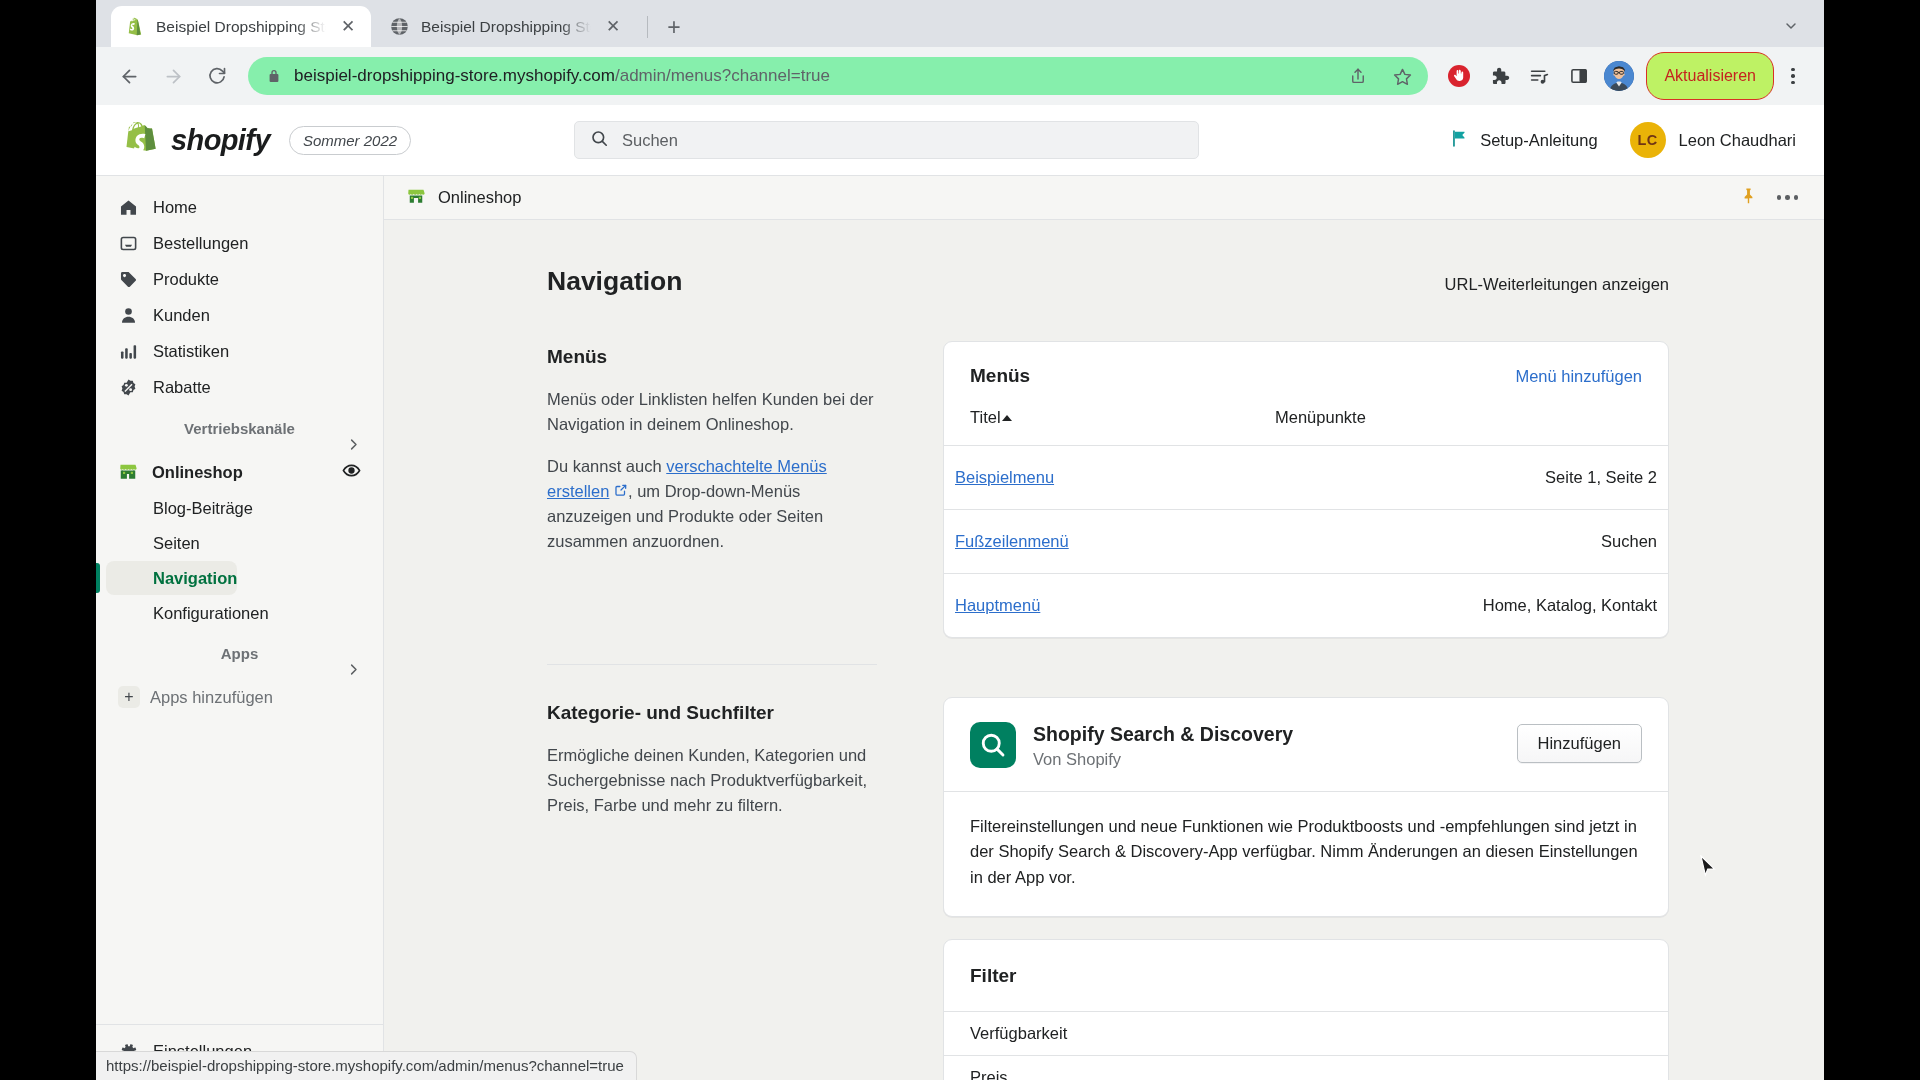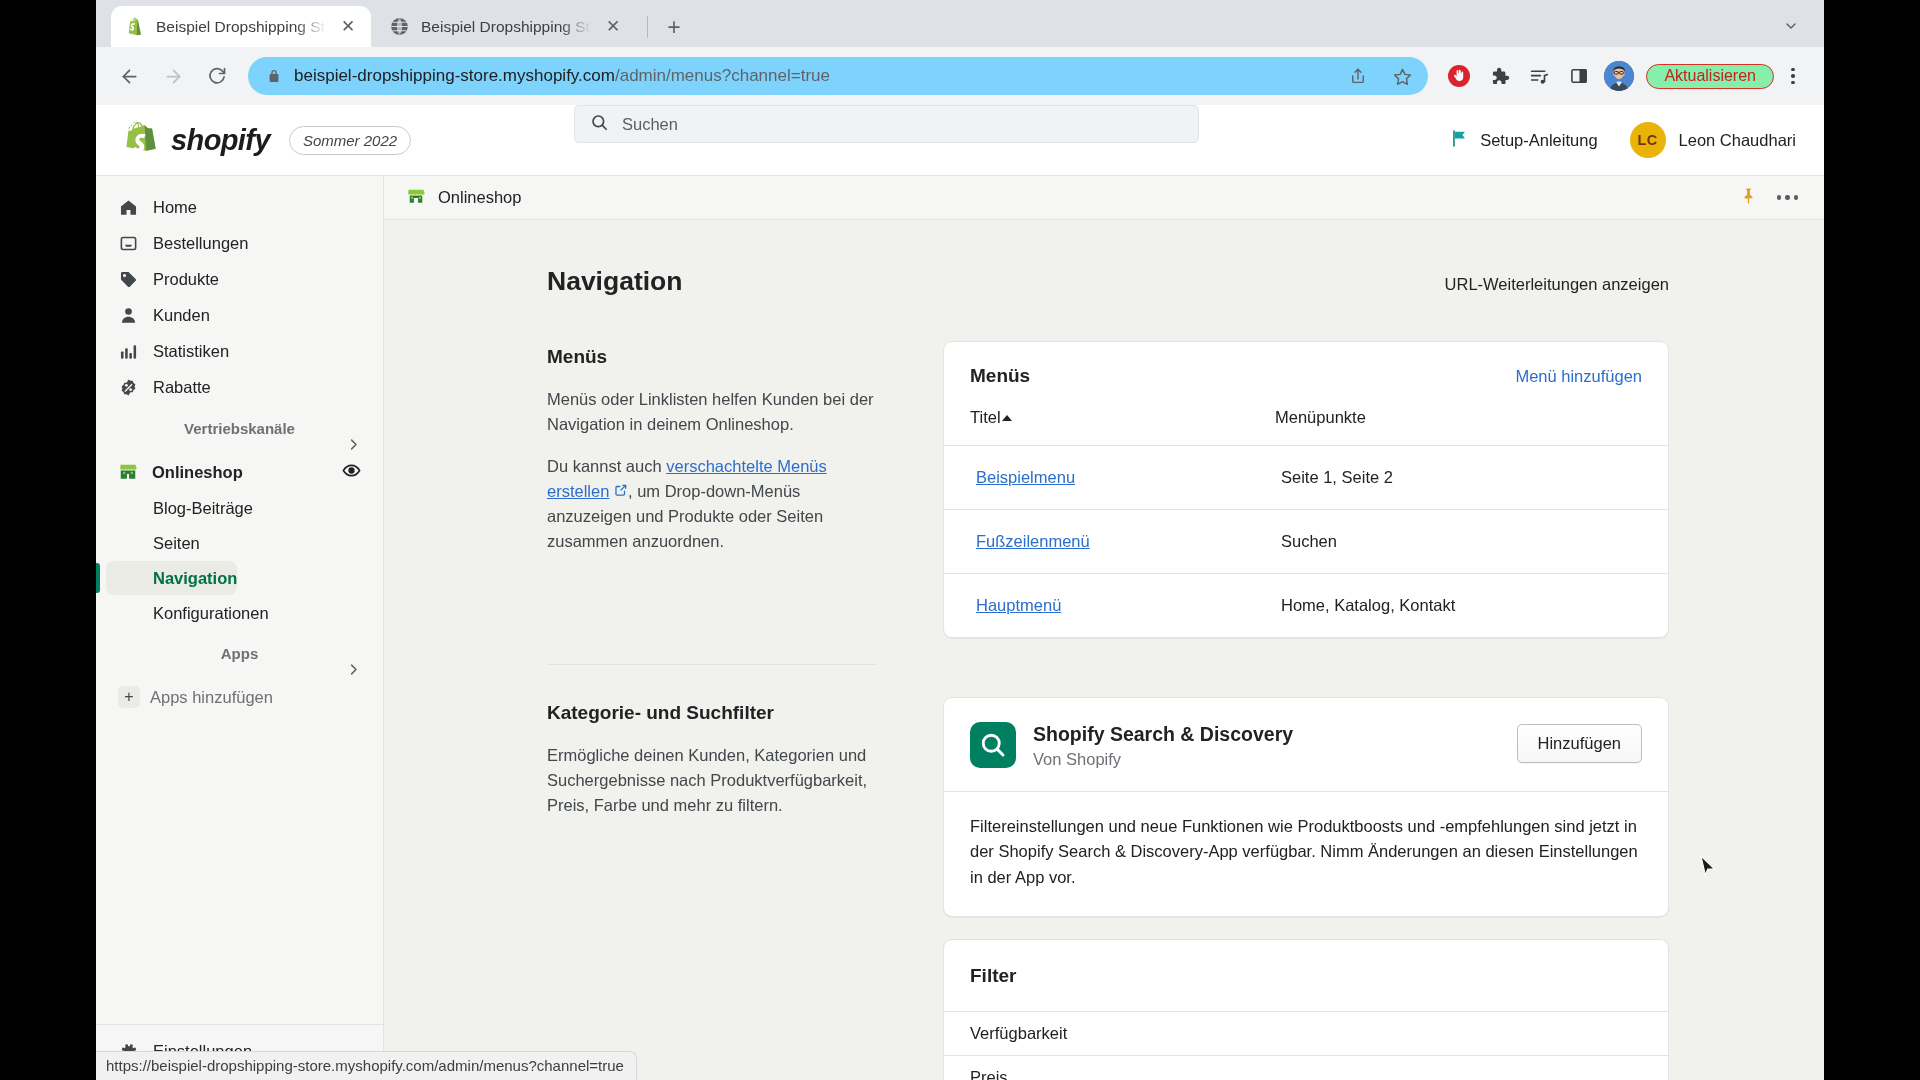--- a/index.html
+++ b/index.html
@@ -68,21 +68,21 @@
     padding: 0 14px;
   }
   .nav-btn {
     width: 38px; height: 38px; margin-right: 6px;
     display: flex; align-items: center; justify-content: center;
     color: #5f6368; border-radius: 50%;
   }
   .nav-btn.disabled { color: #bdc1c6; }
   .omnibox {
     flex: 1; height: 38px; margin: 0 10px 0 6px;
-    background: #7dd3fc; border-radius: 19px;
+    background: #86efac; border-radius: 19px;
     display: flex; align-items: center; gap: 12px;
     padding: 0 10px 0 18px;
   }
   .omnibox-lock { width: 16px; height: 16px; flex: 0 0 16px; }
   .omnibox-url {
     flex: 1; font-size: 17px; color: #202124; white-space: nowrap; overflow: hidden;
   }
   .omnibox-url .dim { color: #5f6368; }
   .omni-icon {
     width: 32px; height: 32px; flex: 0 0 32px;
@@ -92,43 +92,43 @@
   .tb-icon {
     width: 38px; height: 38px; flex: 0 0 38px; margin-left: 2px;
     display: flex; align-items: center; justify-content: center;
     color: #3c4043;
   }
   .avatar-browser {
     width: 30px; height: 30px; border-radius: 50%; margin: 0 8px 0 6px;
     background: #2b5fa8; overflow: hidden; position: relative; flex: 0 0 30px;
   }
   .update-btn {
-    height: 25px; padding: 4px 17px; margin-left: 4px;
+    height: 48px; padding: 4px 17px; margin-left: 4px;
     border: 1px solid #d93025; border-radius: 18px;
-    background: #86efac; color: #c5221f; font-size: 16px;
+    background: #bef264; color: #c5221f; font-size: 16px;
     display: flex; align-items: center; white-space: nowrap;
   }
   .kebab {
     width: 34px; height: 36px; flex: 0 0 34px; margin-left: 2px;
     display: flex; flex-direction: column; align-items: center;
     justify-content: center; gap: 3px;
   }
   .kebab i { width: 3.5px; height: 3.5px; border-radius: 50%; background: #3c4043; display: block; }
 
   
   .viewport {
     position: absolute; left: 0; top: 105px;
     width: 1728px; height: 975px;
     background: #f6f6f4; overflow: hidden;
   }
 
   
   .sh-top {
     height: 71px; background: #ffffff;
-    display: flex; padding: 0 28px 0 28px;
+    display: flex; align-items: center; padding: 0 28px 0 28px;
     border-bottom: 1px solid #e1e3e5;
   }
   .sh-logo { display: flex; align-items: center; gap: 13px; width: 400px; }
   .sh-bag { width: 34px; height: 36px; }
   .sh-wordmark { font-size: 29px; font-weight: bold; font-style: italic; color: #1a1c1d; letter-spacing: -0.6px; }
   .sh-badge {
     border: 1px solid #c9cccf; border-radius: 16px;
     padding: 5px 13px; font-size: 15px; font-style: italic; color: #42474c;
     white-space: nowrap; margin-left: 6px;
   }
@@ -238,22 +238,22 @@
     display: flex; align-items: center; padding: 23px 26px 21px 26px;
   }
   .card-title { font-size: 19px; font-weight: bold; color: #202223; }
   .card-action { margin-left: auto; font-size: 16.5px; color: #2c6ecb; }
 
   .tbl-head {
     display: flex; padding: 0 26px 18px 26px; font-size: 16.5px; color: #202223;
   }
   .tbl-col-title { width: 305px; display: flex; align-items: center; gap: 1px; }
   .tbl-row {
-    display: flex; padding: 22px 32px; border-top: 1px solid #e1e3e5;
-    font-size: 16.5px; color: #202223;
+    display: flex; padding: 22px 11px; border-top: 1px solid #e1e3e5;
+    font-size: 16.5px; color: #202223; justify-content: space-between;
   }
   .tbl-row .c1 { width: 305px; }
   .tbl-row .c1 a { color: #2c6ecb; text-decoration: underline; }
   .sort-caret { width: 0; height: 0; border-left: 5px solid transparent; border-right: 5px solid transparent; border-bottom: 6px solid #202223; display: inline-block; }
 
   .app-card-head { display: flex; align-items: flex-start; padding: 24px 26px 22px 26px; gap: 17px; }
   .app-icon {
     width: 46px; height: 46px; flex: 0 0 46px; border-radius: 10px;
     background: #008060; display: flex; align-items: center; justify-content: center;
   }

